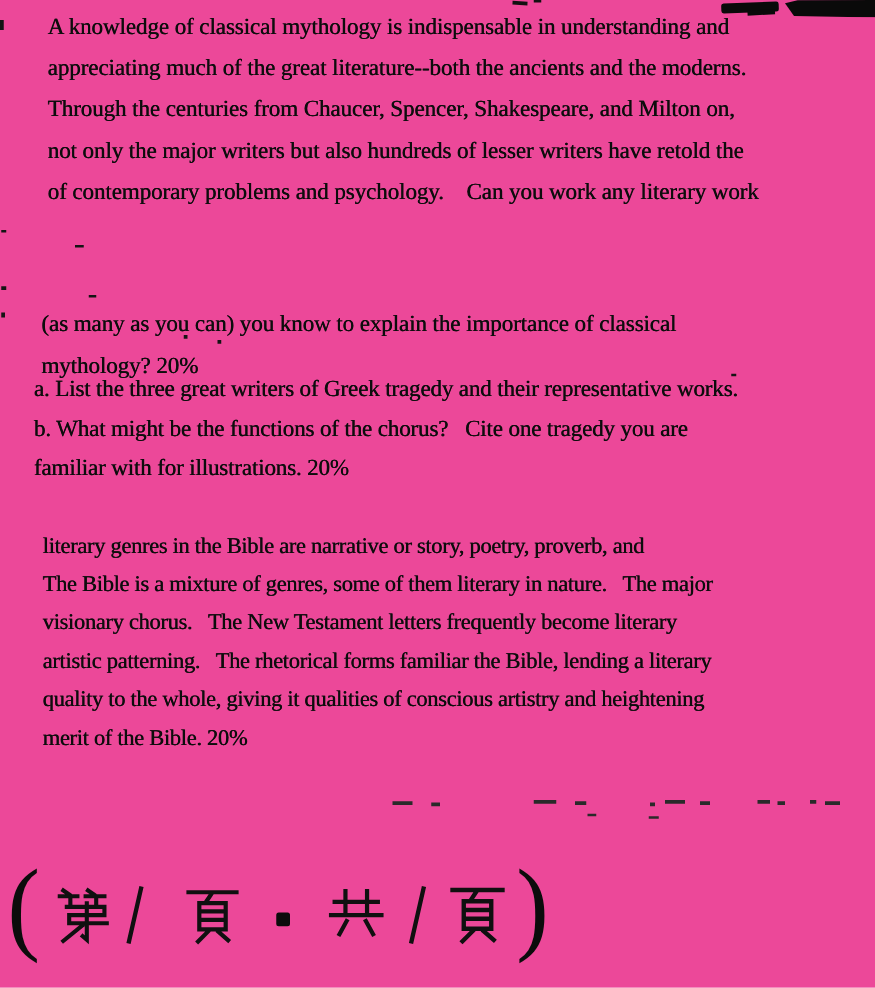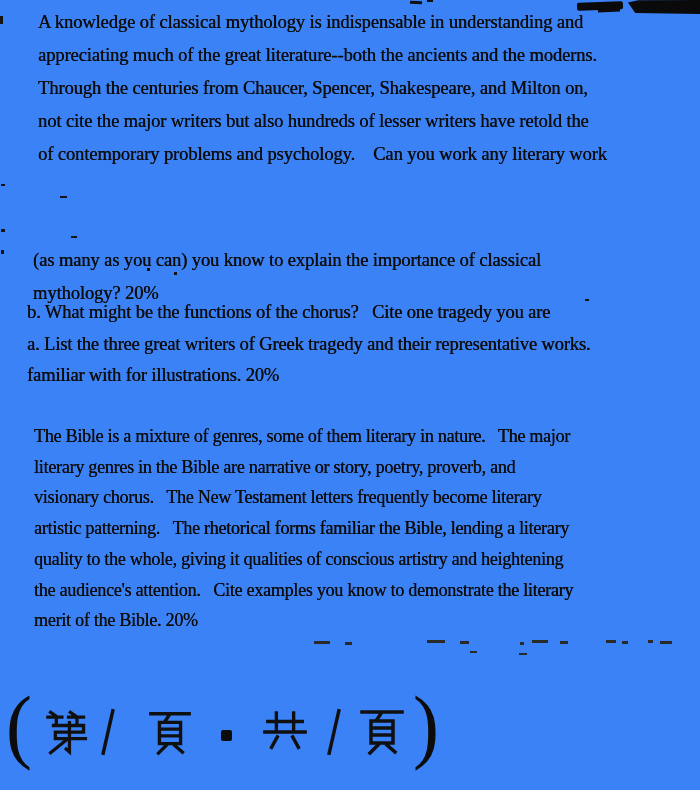--- a/index.html
+++ b/index.html
@@ -1,19 +1,19 @@
 <!DOCTYPE html>
 <html><head>
 <meta charset="utf-8">
 <style>
   html,body{margin:0;padding:0;}
   body{width:700px;height:790px;background:#ffffff;}
   .page{
     position:relative;width:700px;height:790px;overflow:hidden;
-    background:#3b82f6;color:#0d0d0d;
+    background:#ec4899;color:#0d0d0d;
     font-family:"Liberation Serif", serif;
   }
   
   .para{position:absolute;}
   .doc-line{
     white-space:pre;
     text-shadow:0.35px 0 0 currentColor; 
   }
   .p1  {left:38px; top:6px;   font-size:18.5px; line-height:33px;  letter-spacing:-0.1px;}
   .p1b {left:33px; top:204px; font-size:18.5px; line-height:33px;  letter-spacing:-0.1px;margin-top:40px;}
@@ -72,41 +72,40 @@
   <div class="spk" style="left:71px;top:236px;width:6px;height:2px;"></div>
   <div class="spk" style="left:1px;top:250px;width:3px;height:4px;"></div>
   <div class="spk" style="left:147px;top:268px;width:3px;height:3px;"></div>
   <div class="spk" style="left:174px;top:272px;width:3px;height:3px;"></div>
   <div class="spk" style="left:585px;top:299px;width:4px;height:2px;"></div>
 
   <section class="para p1">
     <div class="doc-line">A knowledge of classical mythology is indispensable in understanding and</div>
     <div class="doc-line">appreciating much of the great literature--both the ancients and the moderns.</div>
     <div class="doc-line">Through the centuries from Chaucer, Spencer, Shakespeare, and Milton on,</div>
-    <div class="doc-line">not cite the major writers but also hundreds of lesser writers have retold the</div>
+    <div class="doc-line">not only the major writers but also hundreds of lesser writers have retold the</div>
     <div class="doc-line">of contemporary problems and psychology.    Can you work any literary work</div>
   </section>
   <section class="para p1b">
     <div class="doc-line">(as many as you can) you know to explain the importance of classical</div>
     <div class="doc-line">mythology? 20%</div>
   </section>
 
   <section class="para p2">
+    <div class="doc-line">a. List the three great writers of Greek tragedy and their representative works.</div>
     <div class="doc-line">b. What might be the functions of the chorus?   Cite one tragedy you are</div>
-    <div class="doc-line">a. List the three great writers of Greek tragedy and their representative works.</div>
     <div class="doc-line">familiar with for illustrations. 20%</div>
   </section>
 
   <section class="para p3">
+    <div class="doc-line">literary genres in the Bible are narrative or story, poetry, proverb, and</div>
     <div class="doc-line">The Bible is a mixture of genres, some of them literary in nature.   The major</div>
-    <div class="doc-line">literary genres in the Bible are narrative or story, poetry, proverb, and</div>
     <div class="doc-line">visionary chorus.   The New Testament letters frequently become literary</div>
     <div class="doc-line">artistic patterning.   The rhetorical forms familiar the Bible, lending a literary</div>
     <div class="doc-line">quality to the whole, giving it qualities of conscious artistry and heightening</div>
-    <div class="doc-line">the audience's attention.   Cite examples you know to demonstrate the literary</div>
     <div class="doc-line">merit of the Bible. 20%</div>
   </section>
 
   <div>
     <div class="dash" style="left:314px;top:641px;width:16px;height:3px;"></div>
     <div class="dash" style="left:345px;top:642px;width:7px;height:3px;"></div>
     <div class="dash" style="left:427px;top:640px;width:18px;height:3px;"></div>
     <div class="dash" style="left:460px;top:641px;width:9px;height:3px;"></div>
     <div class="dash" style="left:520px;top:642px;width:4px;height:3px;"></div>
     <div class="dash" style="left:532px;top:640px;width:16px;height:3px;"></div>

